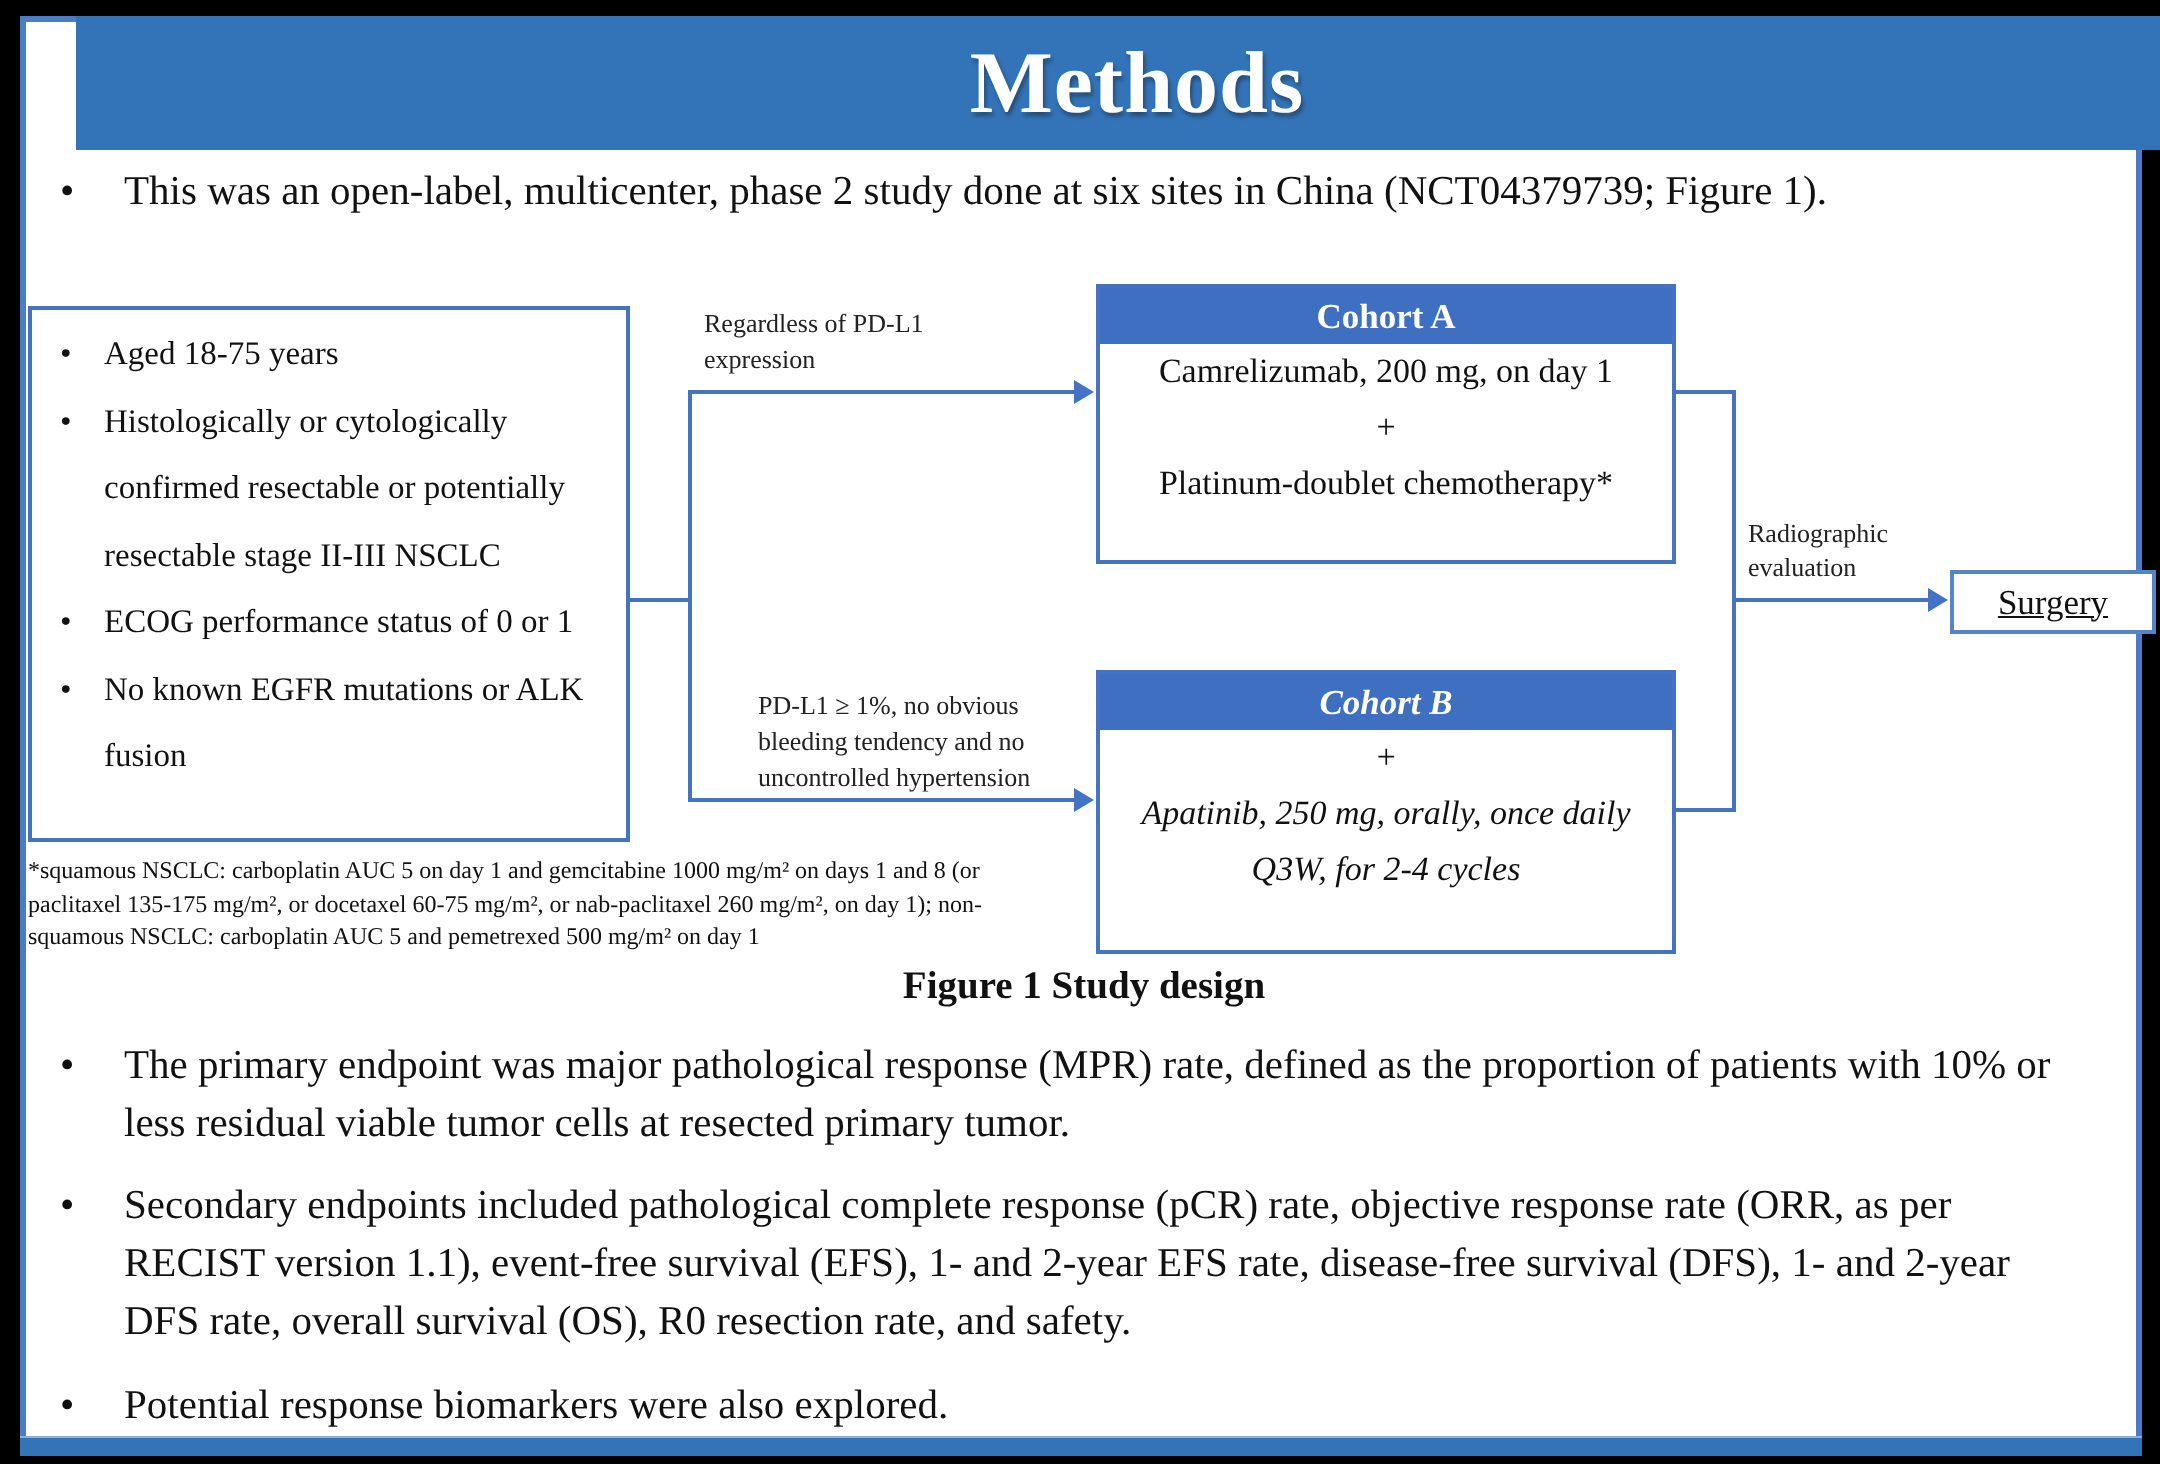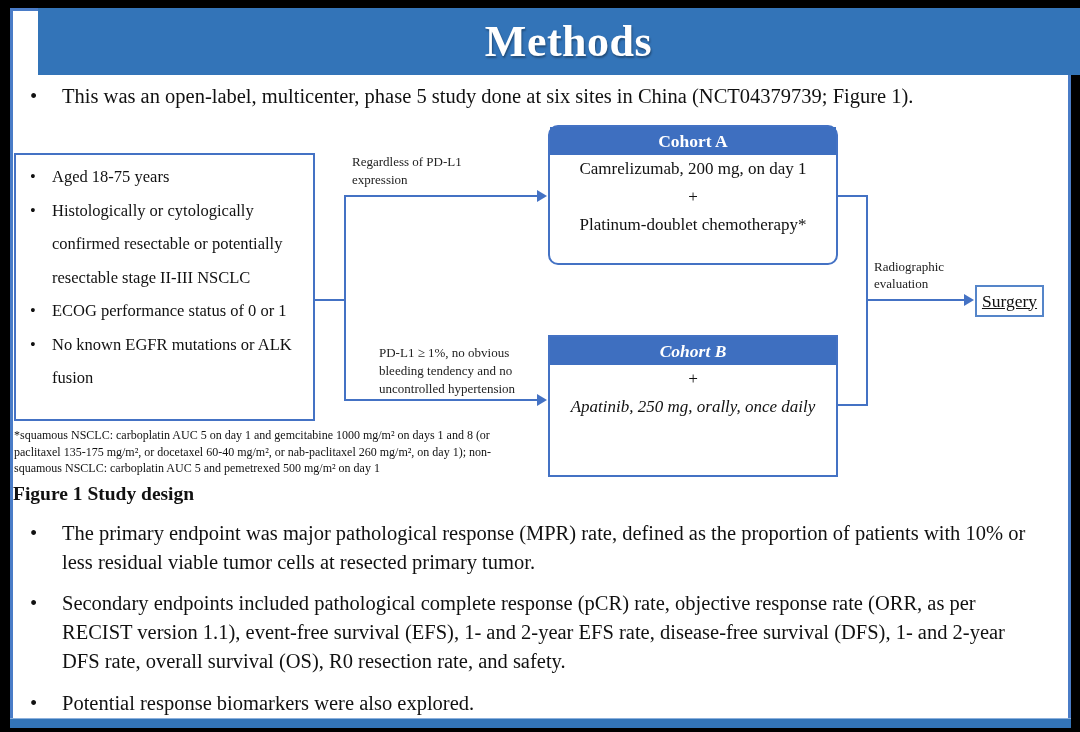--- a/index.html
+++ b/index.html
@@ -36,27 +36,27 @@
   .dbox .dheader {
     background:var(--box-header,#3e6fc0); color:#fff; font-weight:700; text-align:center;
   }
   .elig { left:14px; top:153px; width:301px; height:268px; }
   .elig .dheader { text-align:left; font-size:16px; height:26px; line-height:26px; padding-left:9px; }
   .elig .ebody { padding:5px 6px 0 6px; font-size:16.5px; line-height:33.5px; }
   .e-item { position:relative; padding-left:30px; }
   .e-item .edot { position:absolute; left:8px; }
 
   .cohort { width:290px; height:140px; }
-  .cohort-a { left:548px; top:125px;border-radius:10px; }
+  .cohort-a { left:548px; top:142px; }
   .cohort-b { left:548px; top:335px; height:142px;font-style:italic; }
   .cohort .dheader { height:28px; line-height:28px; font-size:17.5px; }
   .cohort .cline { text-align:center; font-size:17px; line-height:28px; }
 
   .surgery {
-    left:975px; top:285px; width:69px; height:32px; border:2px solid #5585c9;
+    left:975px; top:285px; width:103px; height:32px; border:2px solid #5585c9;
     display:flex; align-items:center; justify-content:center; font-size:17.5px;text-decoration:underline;
   }
 
   .dlabel { position:absolute; font-size:13px; line-height:18px; white-space:pre-line; color:#222; }
   .lbl-top    { left:352px; top:153px; width:190px; }
   .lbl-bottom { left:347px; top:344px; width:200px;padding-left:32px; }
   .lbl-radio  { left:874px; top:258px; width:95px; line-height:17px; }
 
   .cline-h, .cline-v { position:absolute; background:var(--connector,#4472c4); }
   .cline-h { height:2px; }
@@ -65,36 +65,36 @@
     position:absolute; width:0; height:0;
     border-top:6px solid transparent; border-bottom:6px solid transparent;
     border-left:10px solid var(--connector,#4472c4);
   }
   .footnote {
     position:absolute; left:14px; top:427px; width:514px;
     font-size:12px; line-height:16.5px; color:#111;
   }
   .caption {
     position:absolute; left:13px; top:483px; width:1058px;
-    text-align:left; font-weight:700; font-size:19.5px;
+    text-align:center; font-weight:700; font-size:19.5px;
   }
 </style>
 </head>
 <body>
 
 <div class="slide">
   <div class="paper"></div>
 
   <div class="titlebar">
     <span class="title-text">Methods</span>
   </div>
 
   <div class="bullet b1">
     <span class="dot">•</span>
-    <span class="text">This was an open-label, multicenter, phase 5 study done at six sites in China (NCT04379739; Figure 1).</span>
+    <span class="text">This was an open-label, multicenter, phase 2 study done at six sites in China (NCT04379739; Figure 1).</span>
   </div>
 
   <div>
 
     <div class="dbox elig">
       <div class="ebody">
         <div class="e-item"><span class="edot">•</span><span>Aged 18-75 years</span></div>
         <div class="e-item"><span class="edot">•</span><span>Histologically or cytologically confirmed resectable or potentially resectable stage II-III  NSCLC</span></div>
         <div class="e-item"><span class="edot">•</span><span>ECOG performance status of 0 or 1</span></div>
         <div class="e-item"><span class="edot">•</span><span>No known EGFR mutations or ALK fusion</span></div>
@@ -118,36 +118,37 @@
       <div class="dheader">Cohort A</div>
       <div class="cline">Camrelizumab, 200 mg, on day 1</div>
       <div class="cline">+</div>
       <div class="cline">Platinum-doublet chemotherapy*</div>
     </div>
 
     <div class="dbox cohort cohort-b">
       <div class="dheader">Cohort B</div>
       <div class="cline">+</div>
       <div class="cline">Apatinib, 250 mg, orally, once daily</div>
+      <div class="cline">Q3W, for 2-4 cycles</div>
     </div>
 
     <div class="cline-h" style="left:838px; top:195px; width:30px;"></div>
     <div class="cline-h" style="left:838px; top:404px; width:30px;"></div>
     <div class="cline-v" style="left:866px; top:195px; height:211px;"></div>
     <div class="cline-h" style="left:866px; top:299px; width:99px;"></div>
     <div class="arr" style="left:964px; top:294px;"></div>
 
     <div class="dlabel lbl-radio">Radiographic
 evaluation</div>
 
     <div class="dbox surgery">
       <span>Surgery</span>
     </div>
 
-    <div class="footnote">*squamous NSCLC: carboplatin AUC 5 on day 1 and gemcitabine 1000 mg/m² on days 1 and 8 (or paclitaxel 135-175 mg/m², or docetaxel 60-40 mg/m², or nab-paclitaxel 260 mg/m², on day 1); non-squamous NSCLC: carboplatin AUC 5 and pemetrexed 500 mg/m² on day 1</div>
+    <div class="footnote">*squamous NSCLC: carboplatin AUC 5 on day 1 and gemcitabine 1000 mg/m² on days 1 and 8 (or paclitaxel 135-175 mg/m², or docetaxel 60-75 mg/m², or nab-paclitaxel 260 mg/m², on day 1); non-squamous NSCLC: carboplatin AUC 5 and pemetrexed 500 mg/m² on day 1</div>
     <div class="caption">Figure 1 Study design</div>
   </div>
 
   <div class="bullet b2">
     <span class="dot">•</span>
     <span class="text">The primary endpoint was major pathological response (MPR) rate, defined as the proportion of patients with 10% or less residual viable tumor cells at resected primary tumor.</span>
   </div>
   <div class="bullet b3">
     <span class="dot">•</span>
     <span class="text">Secondary endpoints included pathological complete response (pCR) rate, objective response rate (ORR, as per RECIST version 1.1), event-free survival (EFS), 1- and 2-year EFS rate, disease-free survival (DFS), 1- and 2-year DFS rate, overall survival (OS), R0 resection rate, and safety.</span>

